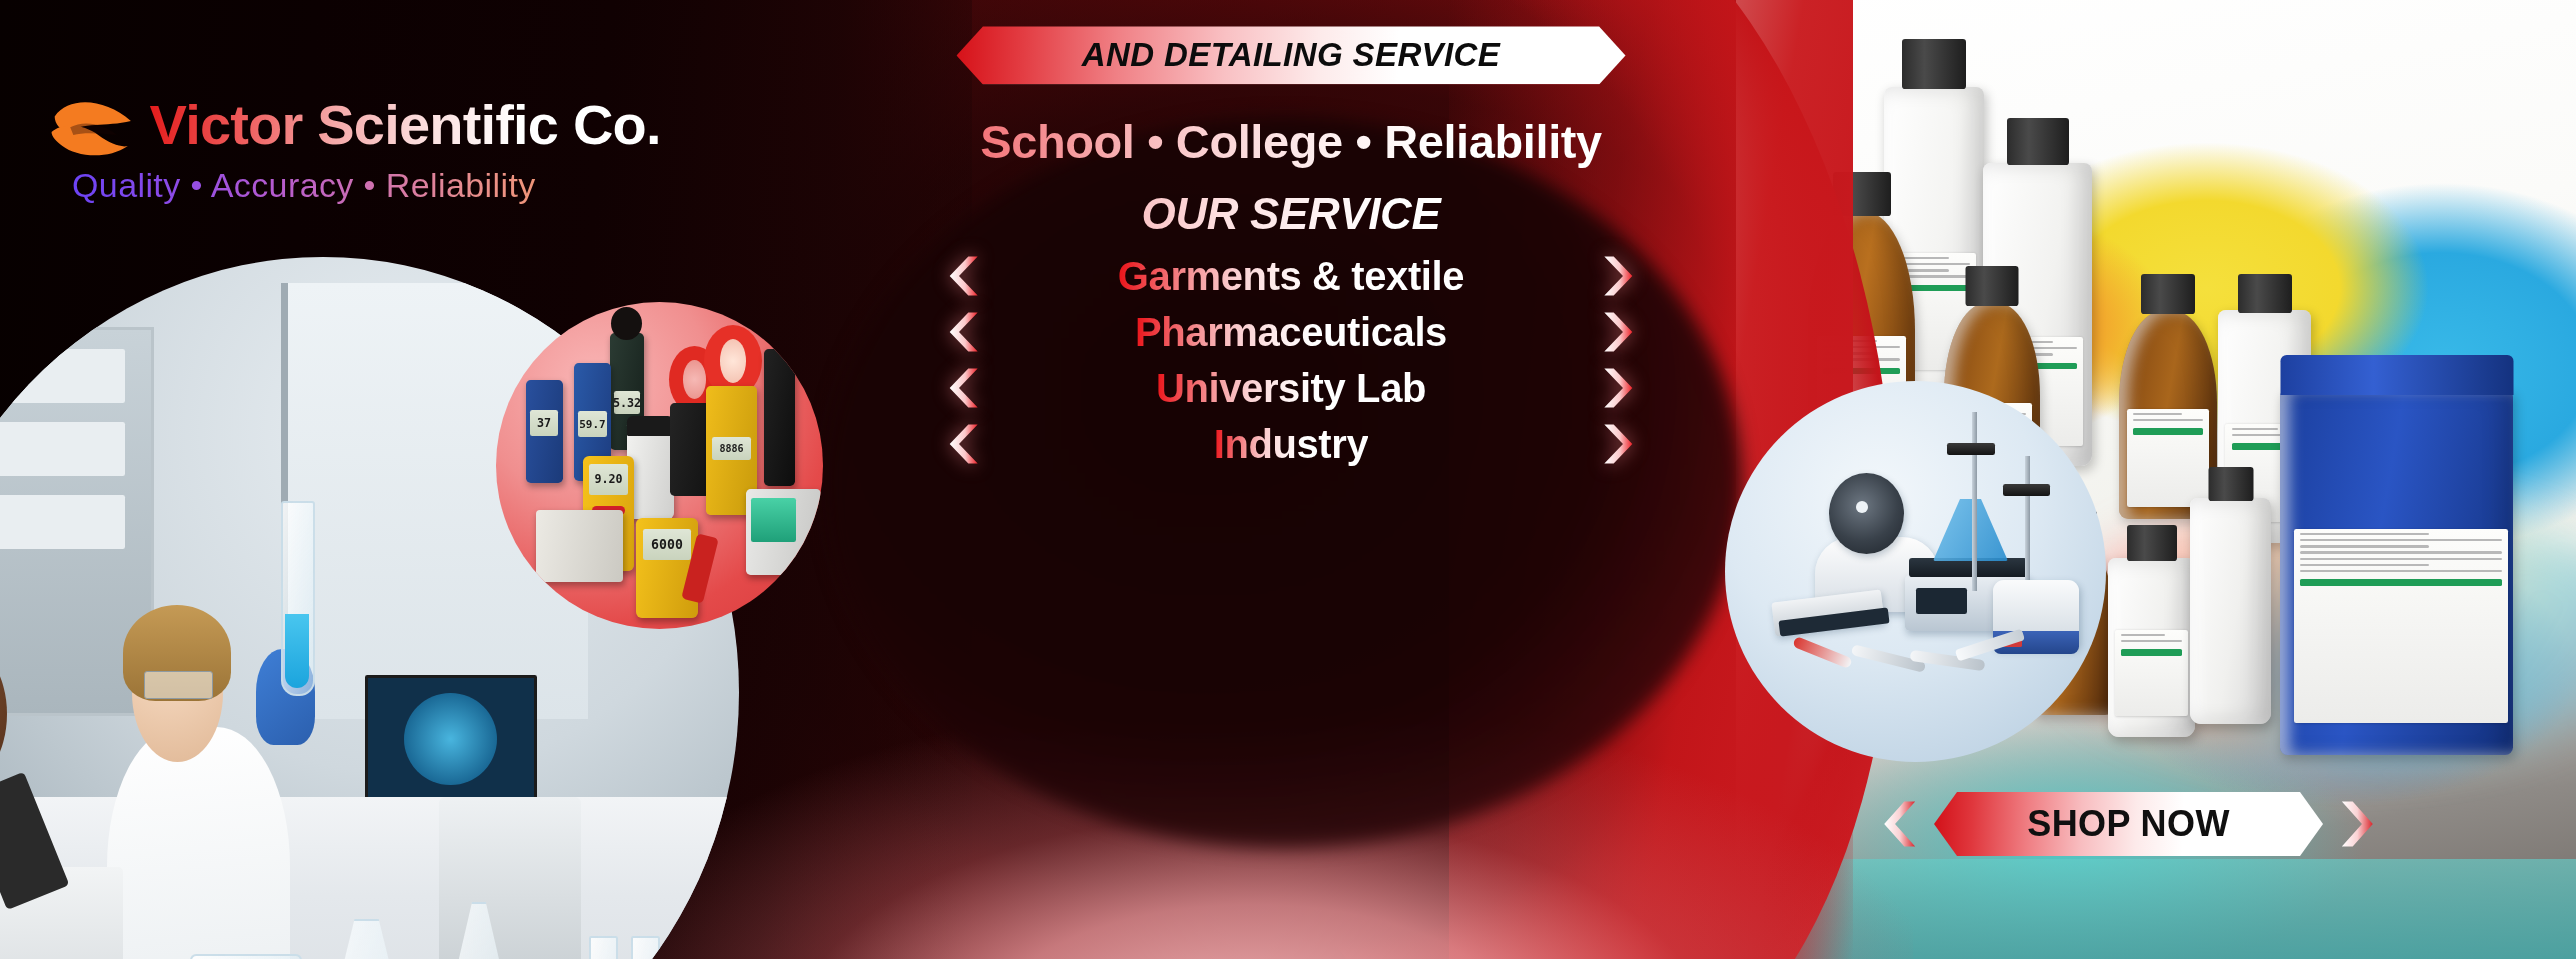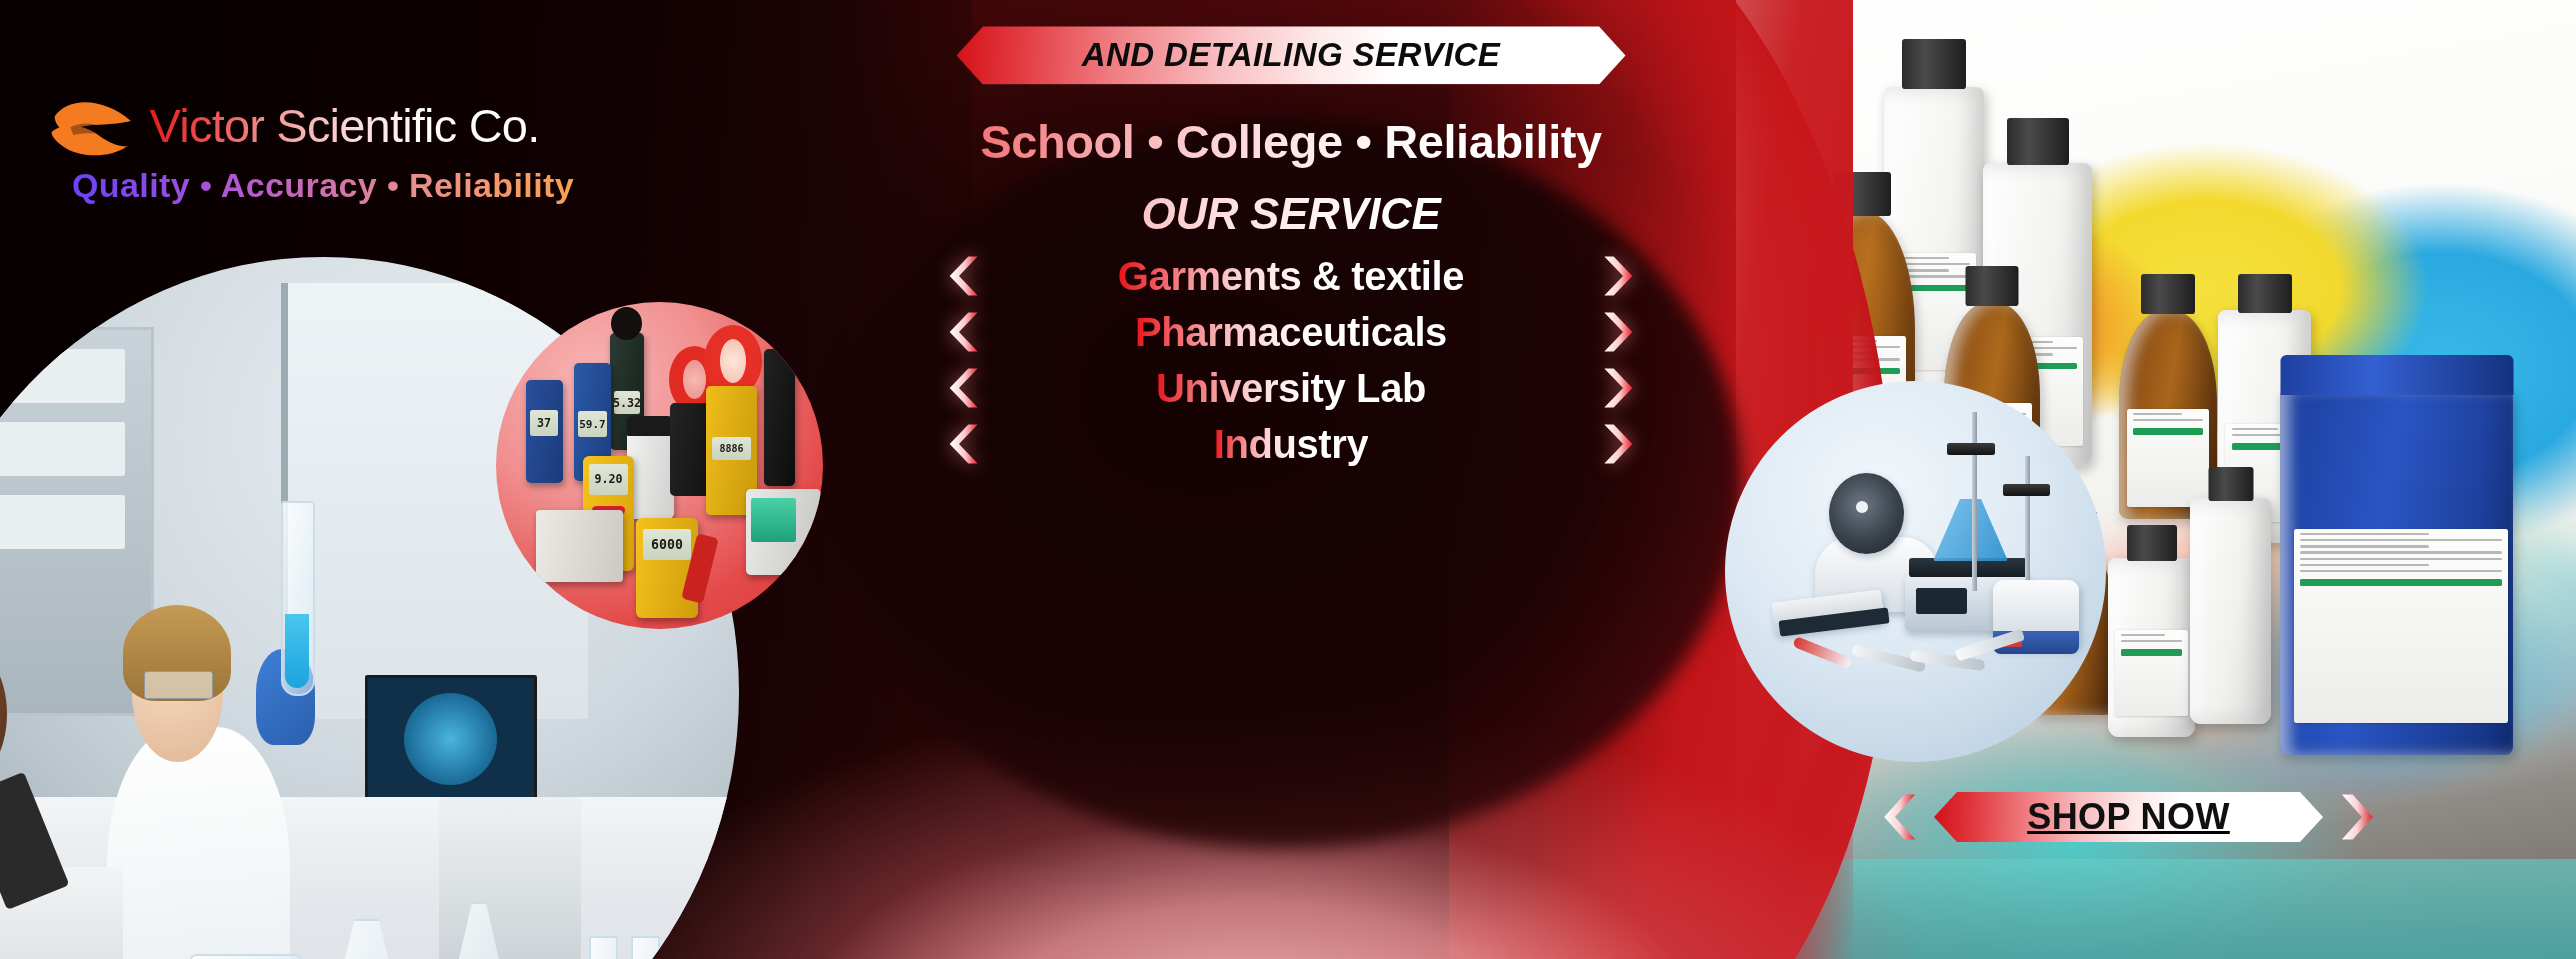--- a/index.html
+++ b/index.html
@@ -265,28 +265,28 @@
     -webkit-mask: radial-gradient(circle, transparent 0 90%, #000 90.3%);
     mask: radial-gradient(circle, transparent 0 90%, #000 90.3%);
   }
   .eq { position:absolute; box-shadow: 1.6px 3.1px 7.8px rgba(20,50,80,.25); }
 
   
   .logo-block { position:absolute; left:50px; top:93px; z-index:40; }
   .logo-row { display:flex; align-items:center; gap:15.6px; }
   .logo-mark { width: 84px; height: 64px; flex: none; }
   .logo-name {
-    font-size: 47px; font-weight: 400; letter-spacing: -0.8px; line-height: 1;
+    font-size: 56px; font-weight: 700; letter-spacing: -0.8px; line-height: 1;
     white-space: nowrap;
     background: linear-gradient(95deg, #e31c1c 0%, #ef5a5a 18%, #f5a8a8 36%, #fbdada 52%, #ffffff 72%, #ffffff 100%);
     -webkit-background-clip: text; background-clip: text; color: transparent;
   }
   .logo-tag {
     margin-top: 9.3px; margin-left: 22px;
-    font-size: 34px; font-weight: 700; letter-spacing: 0.4px; white-space: nowrap;
+    font-size: 34px; font-weight: 400; letter-spacing: 0.4px; white-space: nowrap;
     background: linear-gradient(90deg, #6c43f5 0%, #8a4ae8 16%, #b45ad0 34%, #d173ae 52%, #e98e8d 68%, #f2996f 84%, #f8a14f 100%);
     -webkit-background-clip: text; background-clip: text; color: transparent;
   }
 
   
   .center { position:absolute; left:793px; top:0; width:996px; height:960px; z-index:40; text-align:center; }
 
   .headline {
     margin-top: 48px;
     font-size: 58px; font-weight: 700; letter-spacing: -0.8px; line-height: 1.02;
@@ -352,27 +352,26 @@
 
   
   .shop-wrap {
     position:absolute; left:1881px; top:792px; z-index:45;
     display:flex; align-items:center; gap:11px;
   }
   .shop-chev { width:42px; height:48px; }
   .shop-chev svg { display:block; width:100%; height:100%; }
   .shop-btn {
     position:relative;
-    width: 389px; height: 50px;
+    width: 389px; height: 64px;
     display:flex; align-items:center; justify-content:center;
     background: linear-gradient(92deg, #d21018 0%, #e0373d 10%, #ef7d82 24%, #f8bdc0 38%, #fdeaea 52%, #ffffff 64%, #ffffff 100%);
     -webkit-clip-path: polygon(0 50%, 23px 0, calc(100% - 23px) 0, 100% 50%, calc(100% - 23px) 100%, 23px 100%);
     clip-path: polygon(0 50%, 23px 0, calc(100% - 23px) 0, 100% 50%, calc(100% - 23px) 100%, 23px 100%);
     box-shadow: 0 4.7px 17px rgba(0,0,0,.35);
-    text-decoration: underline;
   }
   .shop-text {
     font-size: 36px; font-weight: 700; letter-spacing: 0.4px; color:#101010; white-space:nowrap;
   }
 </style>
 </head>
 <body>
 
 <div id="banner">
 

